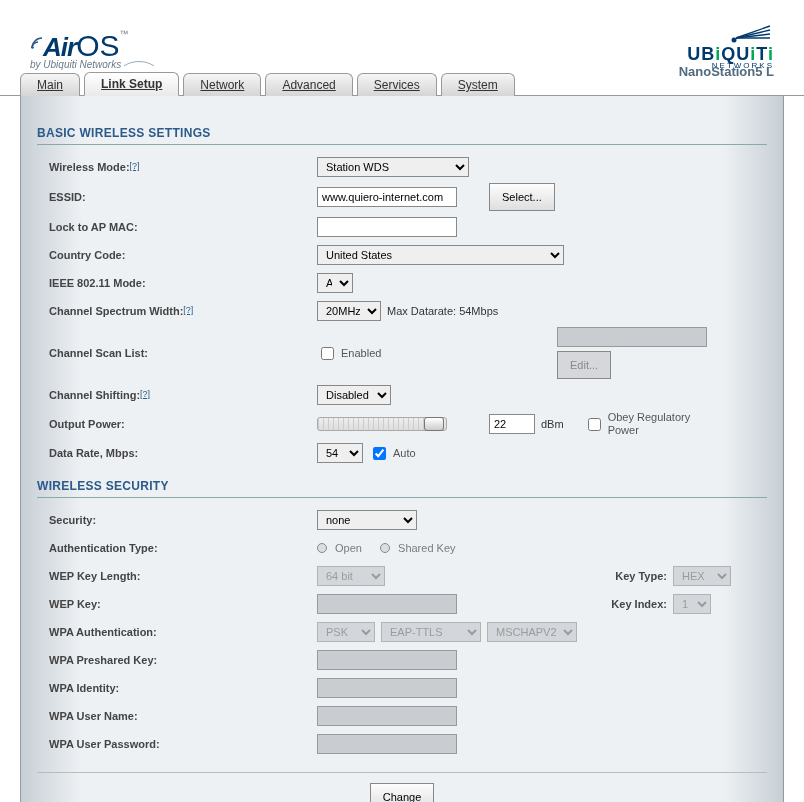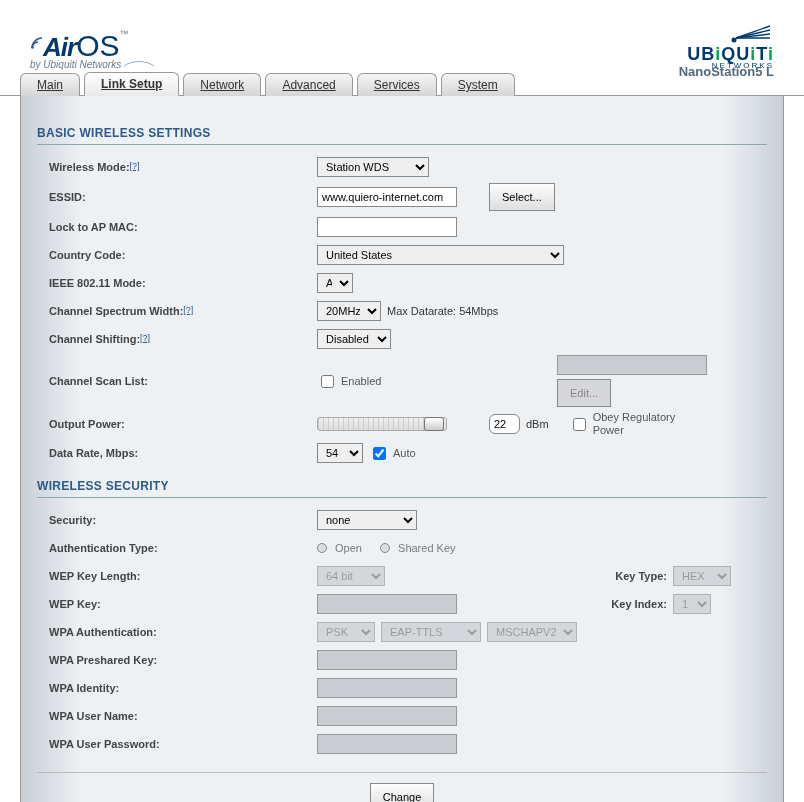--- a/index.html
+++ b/index.html
@@ -208,21 +208,21 @@
 
   <div class="content-wrap">
 
     <div class="section-title">BASIC WIRELESS SETTINGS</div>
 
     <div class="form-row">
       <div class="form-label">
         <span>Wireless Mode:</span><a class="help">[?]</a>
       </div>
       <div class="form-field">
-        <select style="width:112px"><option>Station WDS</option></select>
+        <select style="width:152px"><option>Station WDS</option></select>
       </div>
     </div>
 
     <div class="form-row">
       <div class="form-label">ESSID:</div>
       <div class="form-field">
         <input type="text" style="width: 140px;" value="www.quiero-internet.com">
         <span style="width:20px"></span>
         <button class="btn">Select...</button>
       </div>
@@ -249,54 +249,54 @@
       </div>
     </div>
 
     <div class="form-row">
       <div class="form-label">
         <span>Channel Spectrum Width:</span><a class="help">[?]</a>
       </div>
       <div class="form-field">
         <select style="width:64px"><option>20MHz</option></select>
         <span>Max Datarate: 54Mbps</span>
-      </div>
-    </div>
-
-    <div class="form-row">
-      <div class="form-label">
-        <span>Channel Shifting:</span><a class="help">[?]</a>
-      </div>
-      <div class="form-field">
-        <select style="width:74px"><option>Disabled</option></select>
       </div>
     </div>
 
     <div class="form-row" style="min-height:40px">
       <div class="form-label">Channel Scan List:</div>
       <div class="form-field">
         <label class="cb">
           <input type="checkbox" style=""> 
             <span>Enabled</span>
         </label>
         <div style="margin-left:auto; margin-right:60px; display:flex; flex-direction:column; gap:4px; align-items:flex-start;">
           <input type="text" disabled="" style="width: 150px;" value="">
           <button class="btn" disabled="">Edit...</button>
         </div>
       </div>
     </div>
 
     <div class="form-row">
+      <div class="form-label">
+        <span>Channel Shifting:</span><a class="help">[?]</a>
+      </div>
+      <div class="form-field">
+        <select style="width:74px"><option>Disabled</option></select>
+      </div>
+    </div>
+
+    <div class="form-row">
       <div class="form-label">Output Power:</div>
       <div class="form-field">
         <div class="slider">
             <div class="thumb"></div>
           </div>
         <span style="width:30px"></span>
-        <input type="text" style="width: 31px; border-radius: 6px;" value="22">
+        <input type="text" style="width: 46px;" value="22">
         <span>dBm</span>
         <label class="cb" style="margin-left:14px">
           <input type="checkbox" style=""> 
             <span style="max-width:90px;display:inline-block;line-height:1.2">Obey Regulatory Power</span>
         </label>
       </div>
     </div>
 
     <div class="form-row">
       <div class="form-label">Data Rate, Mbps:</div>

